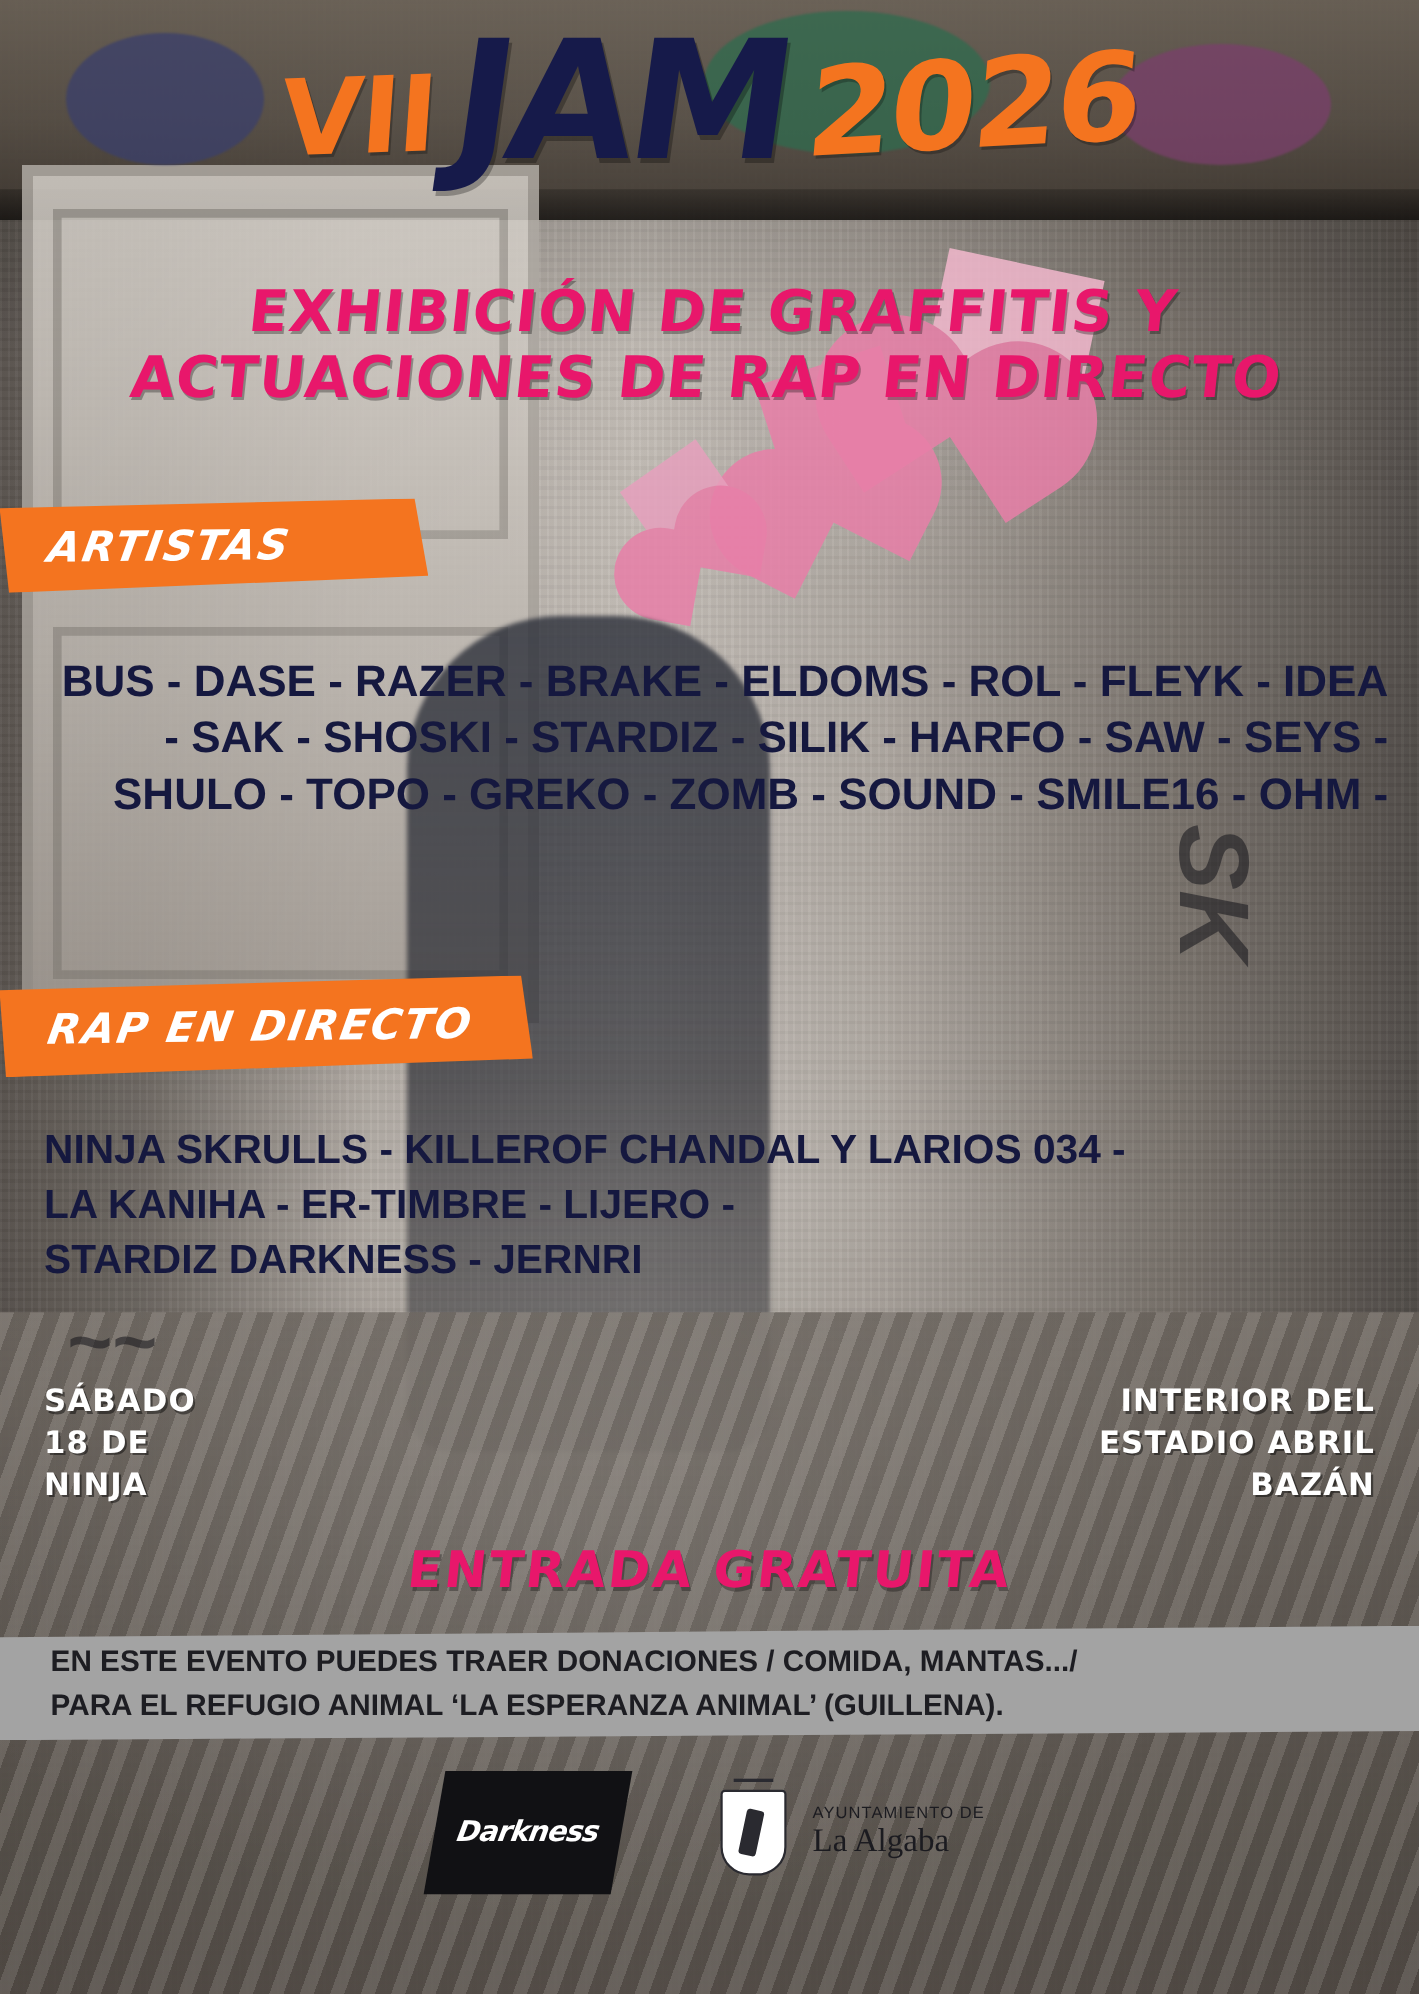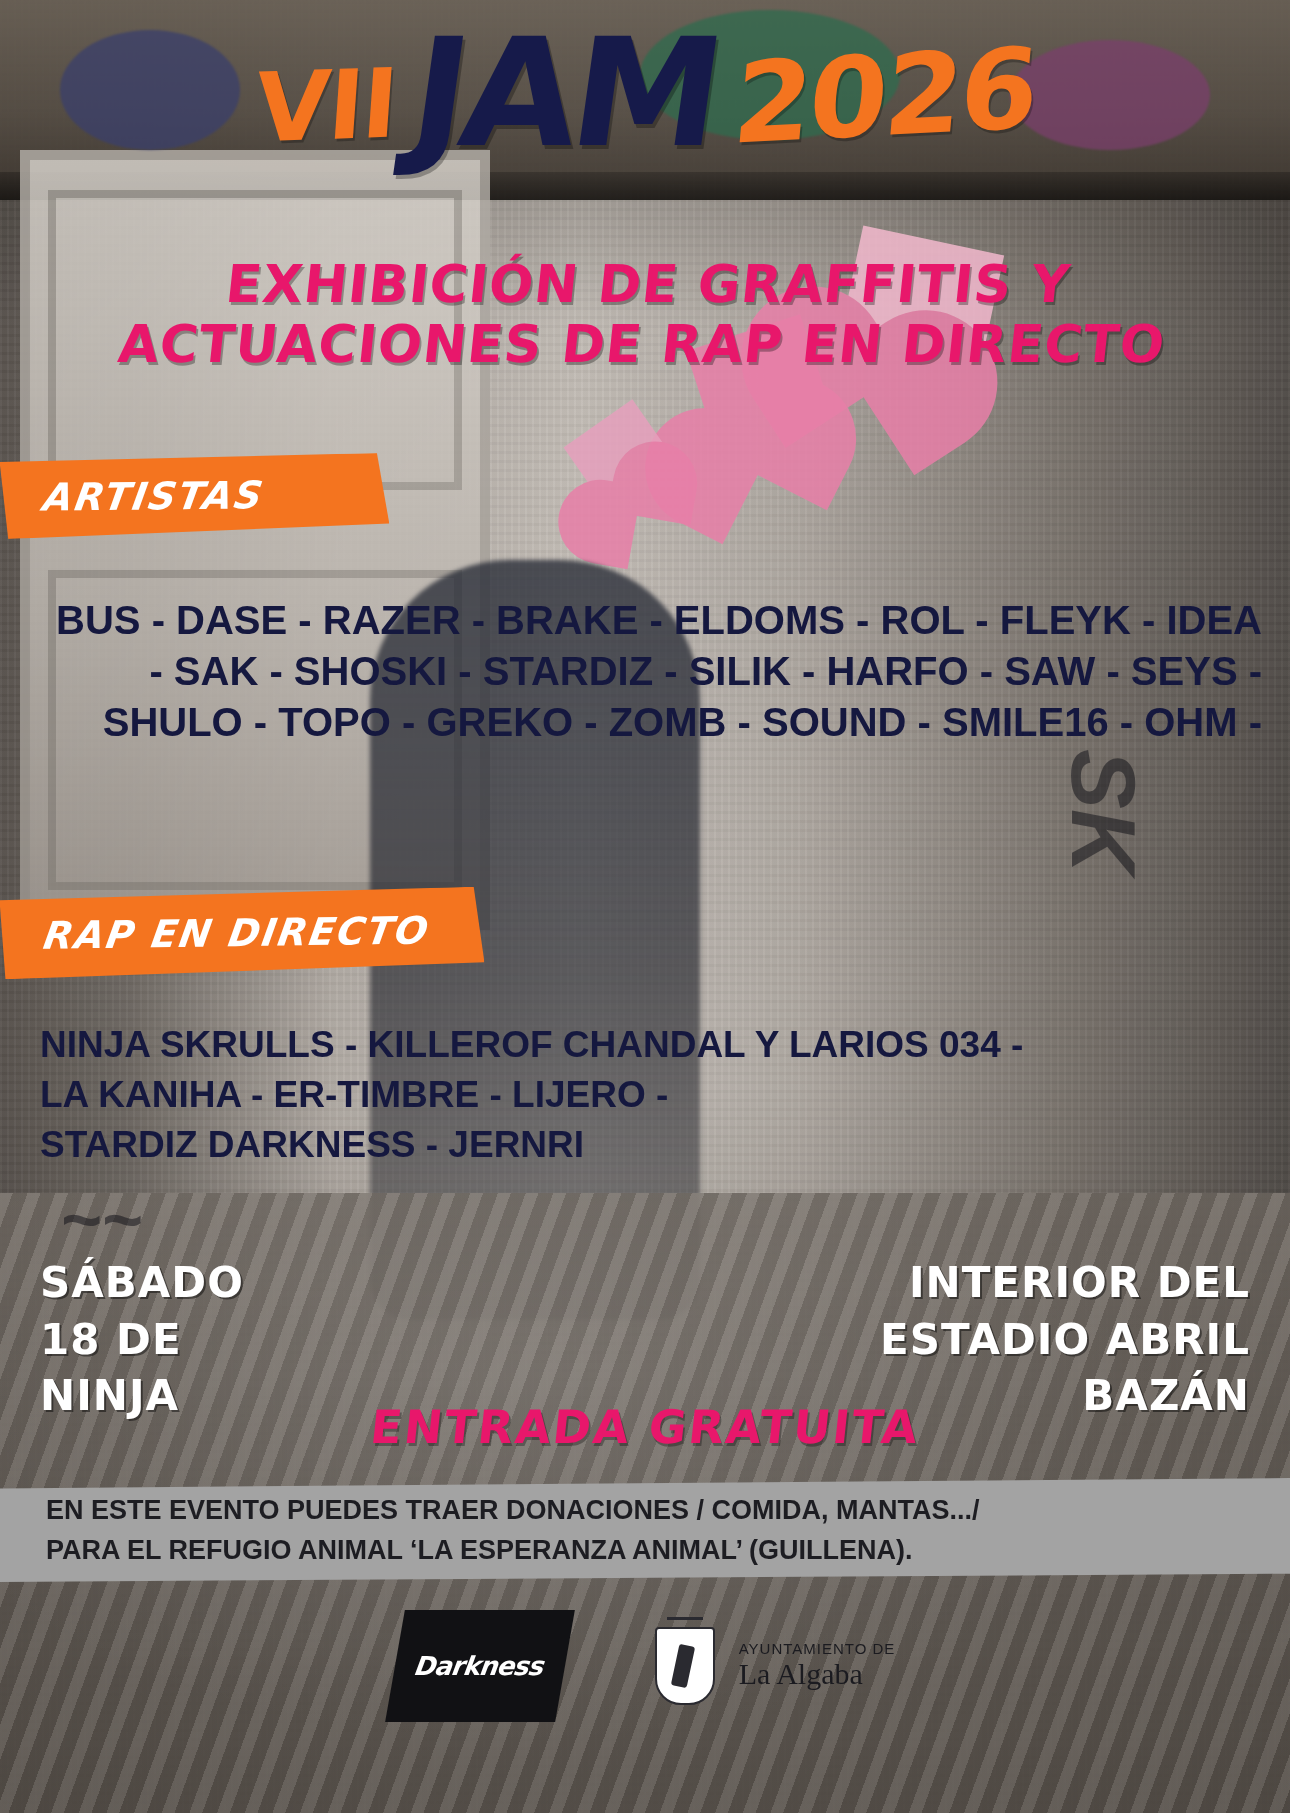--- a/index.html
+++ b/index.html
@@ -187,21 +187,21 @@
     line-height: 1.35;
     color: #15183f;
   }
 
   .info-row {
     position: absolute; left: 40px; right: 40px; top: 1255px;
     display: flex; justify-content: space-between; align-items: flex-start;
     color: #ffffff;
     font-family: "DejaVu Sans", sans-serif;
     font-weight: bold;
-    font-size: 42px;
+    font-size: 28px;
     letter-spacing: 1px;
     text-shadow: 2px 2px 0 rgba(0,0,0,.45);
     line-height: 1.35;
   }
   .info-col { flex: 0 0 auto; }
   .info-date { width: 210px; text-align: left; }
   .info-time { width: 460px; text-align: left; }
   .info-place { width: 380px; text-align: right; }
 
   .free {

